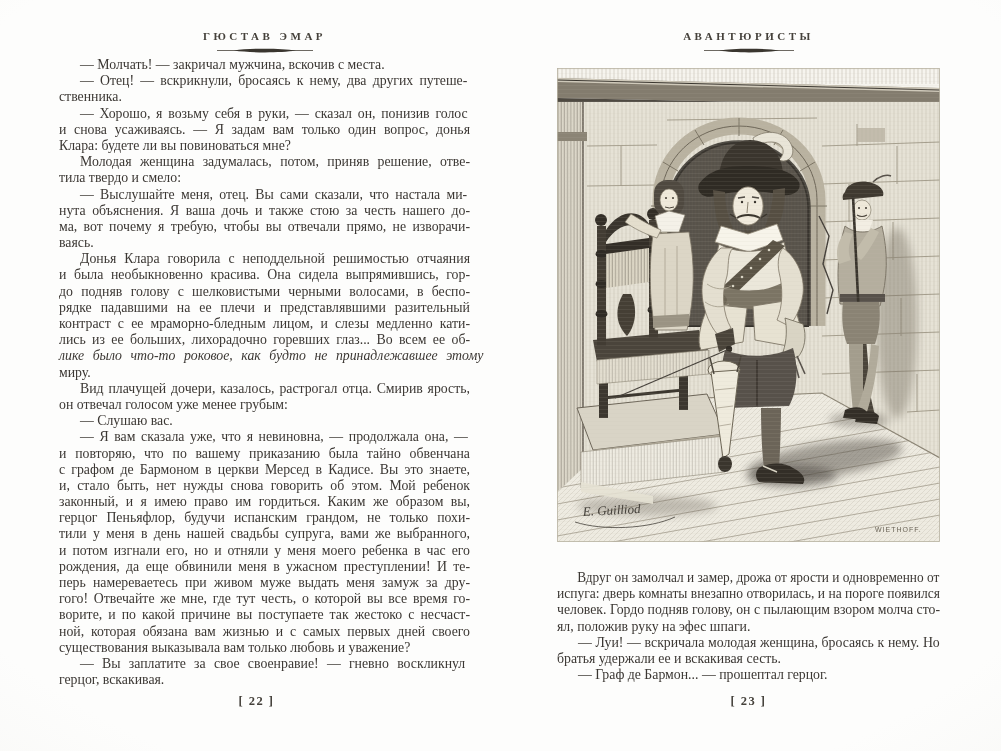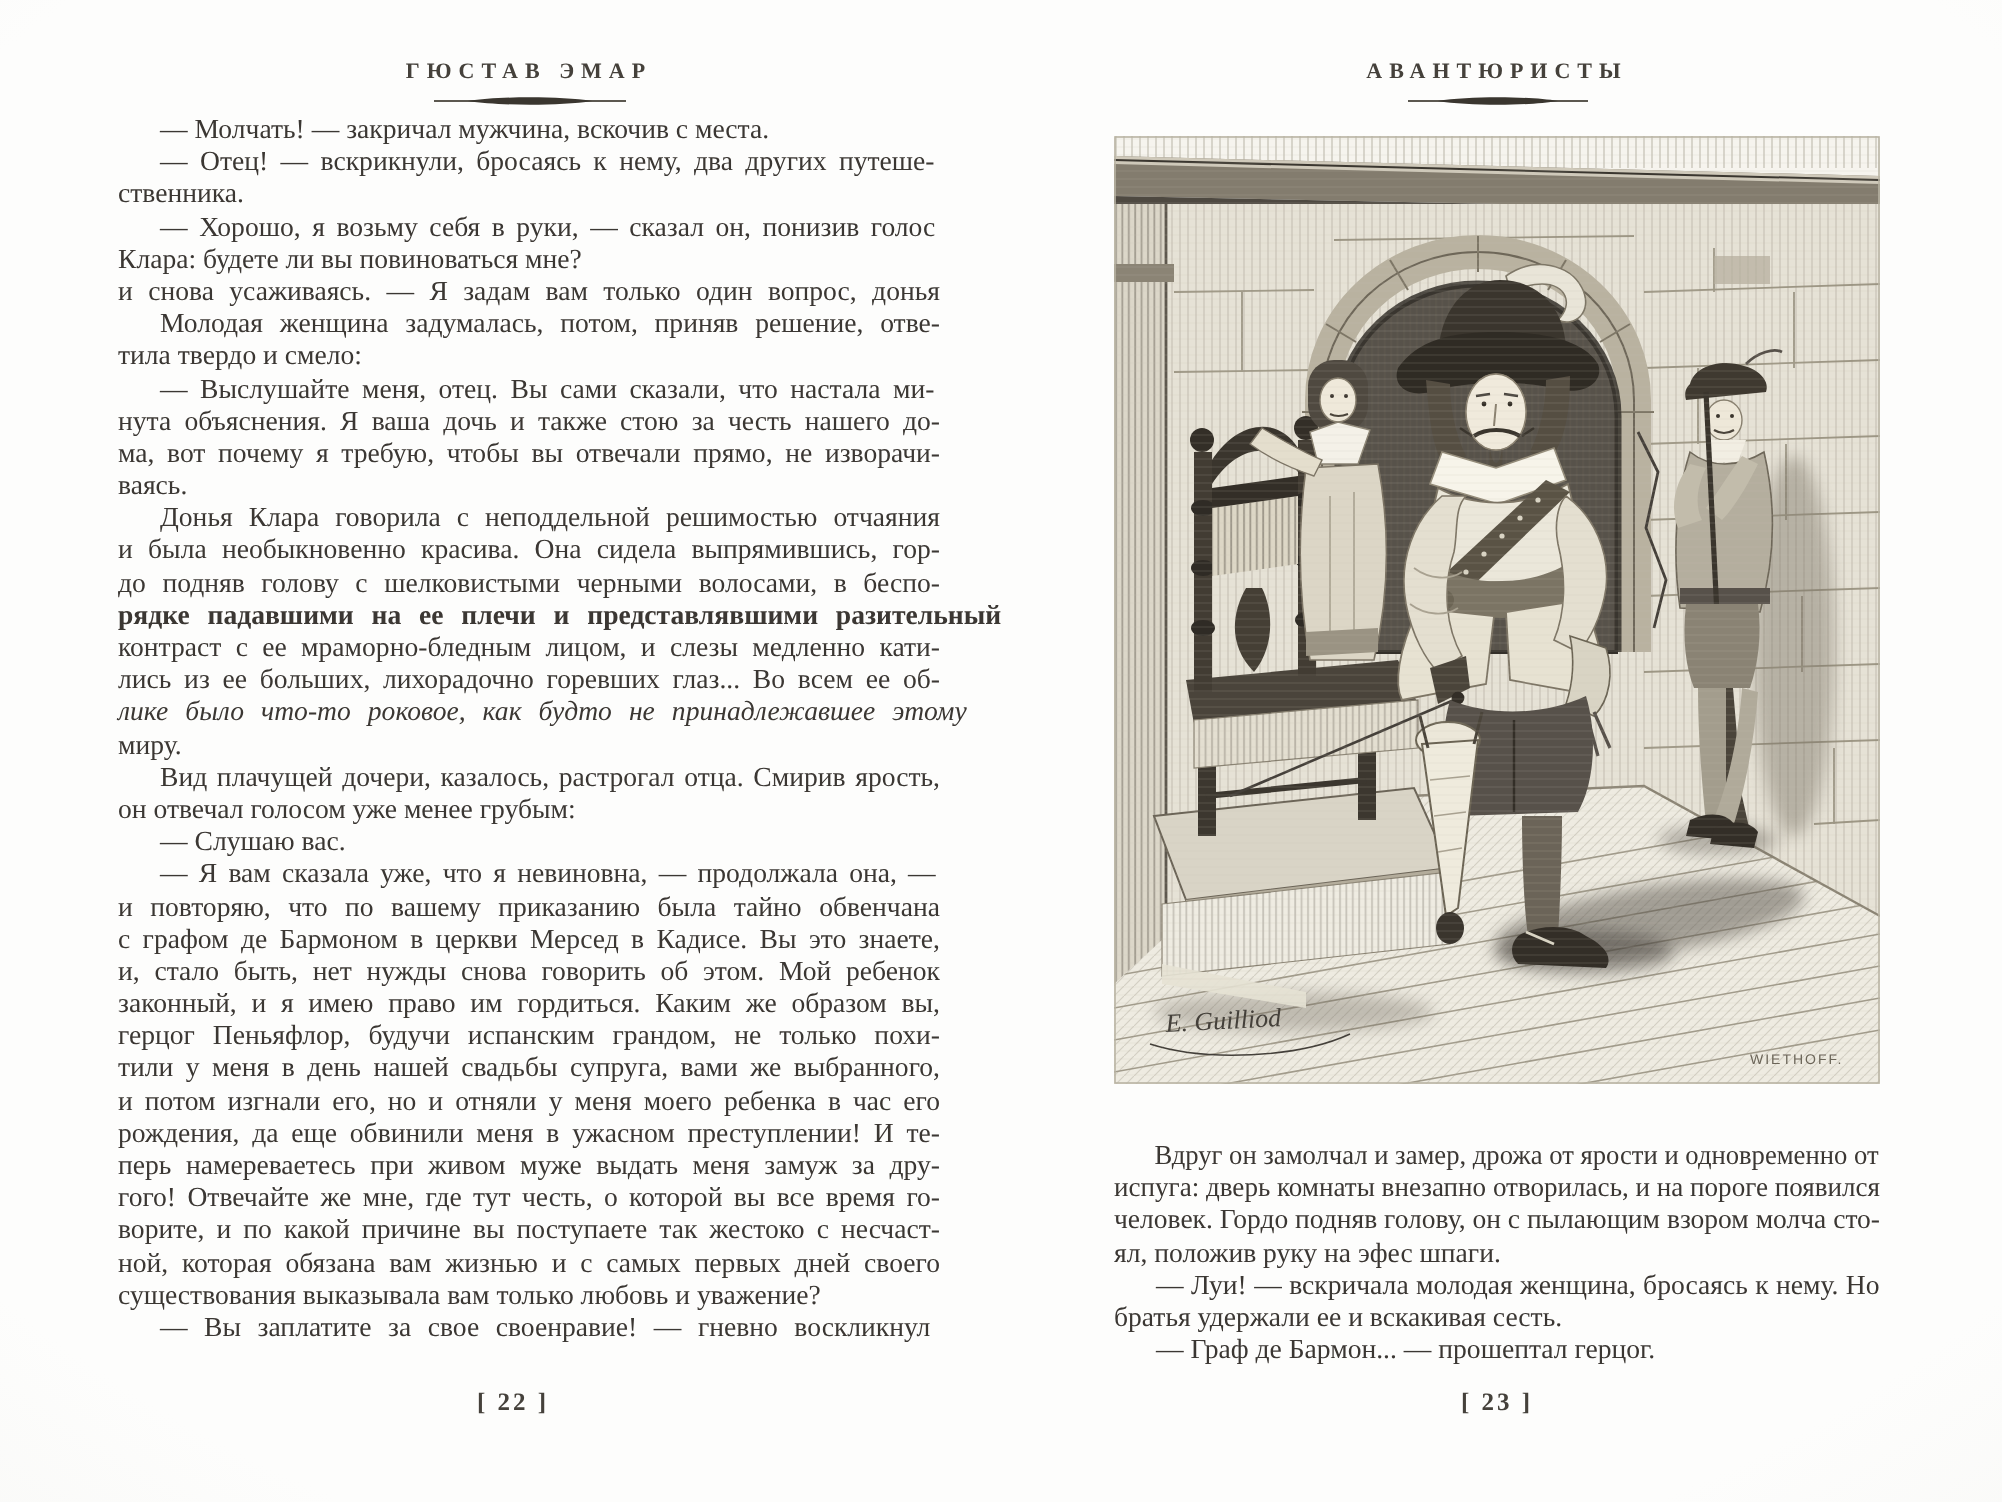--- a/index.html
+++ b/index.html
@@ -50,32 +50,32 @@
     <div class="running-head">ГЮСТАВ ЭМАР</div>
     <svg class="head-rule" width="96" height="7" viewBox="0 0 96 7">
       <line x1="0" y1="3.5" x2="96" y2="3.5" stroke="#5c5850" stroke-width="0.9"></line>
       <path d="M17,3.5 C33,1 63,1 79,3.5 C63,6 33,6 17,3.5 Z" fill="#3a362f"></path>
     </svg>
     <div class="body-text">
         <div class="line ind">—  Молчать! — закричал мужчина, вскочив с места.</div>
         <div class="line just ind" style="word-spacing: 2.75469px;">—  Отец! — вскрикнули, бросаясь к нему, два других путеше-</div>
         <div class="line">ственника.</div>
         <div class="line just ind" style="word-spacing: 2.31901px;">—  Хорошо, я возьму себя в руки, — сказал он, понизив голос</div>
+        <div class="line just" style="word-spacing: 4.24375px;">и снова усаживаясь. — Я задам вам только один вопрос, донья</div>
         <div class="line">Клара: будете ли вы повиноваться мне?</div>
-        <div class="line just" style="word-spacing: 4.24375px;">и снова усаживаясь. — Я задам вам только один вопрос, донья</div>
         <div class="line just ind" style="word-spacing: 4.94271px;">Молодая женщина задумалась, потом, приняв решение, отве-</div>
         <div class="line">тила твердо и смело:</div>
         <div class="line just ind" style="word-spacing: 2.8125px;">—  Выслушайте меня, отец. Вы сами сказали, что настала ми-</div>
         <div class="line just" style="word-spacing: 3.1392px;">нута объяснения. Я ваша дочь и также стою за честь нашего до-</div>
         <div class="line just" style="word-spacing: 2.8875px;">ма, вот почему я требую, чтобы вы отвечали прямо, не изворачи-</div>
         <div class="line">ваясь.</div>
         <div class="line just ind" style="word-spacing: 4.5599px;">Донья Клара говорила с неподдельной решимостью отчаяния</div>
         <div class="line just" style="word-spacing: 4.19643px;">и была необыкновенно красива. Она сидела выпрямившись, гор-</div>
         <div class="line just" style="word-spacing: 4.83594px;">до подняв голову с шелковистыми черными волосами, в беспо-</div>
-        <div class="line just" style="word-spacing: 5.45536px; font-weight: bold;">рядке падавшими на ее плечи и представлявшими разительный</div>
+        <div class="line just" style="word-spacing: 5.45536px;">рядке падавшими на ее плечи и представлявшими разительный</div>
         <div class="line just" style="word-spacing: 3.72461px;">контраст с ее мраморно-бледным лицом, и слезы медленно кати-</div>
         <div class="line just" style="word-spacing: 2.92656px;">лись из ее больших, лихорадочно горевших глаз... Во всем ее об-</div>
         <div class="line just" style="word-spacing: 5.04883px; font-style: italic;">лике было что-то роковое, как будто не принадлежавшее этому</div>
         <div class="line">миру.</div>
         <div class="line just ind" style="word-spacing: 1.37723px;">Вид плачущей дочери, казалось, растрогал отца. Смирив ярость,</div>
         <div class="line">он отвечал голосом уже менее грубым:</div>
         <div class="line ind">—  Слушаю вас.</div>
         <div class="line just ind" style="word-spacing: 2.16276px;">—  Я вам сказала уже, что я невиновна, — продолжала она, —</div>
         <div class="line just" style="word-spacing: 5.29688px;">и повторяю, что по вашему приказанию была тайно обвенчана</div>
         <div class="line just" style="word-spacing: 2.73153px;">с графом де Бармоном в церкви Мерсед в Кадисе. Вы это знаете,</div>
@@ -84,20 +84,21 @@
         <div class="line just" style="word-spacing: 5.51562px;">герцог Пеньяфлор, будучи испанским грандом, не только похи-</div>
         <div class="line just" style="word-spacing: 2.79062px;">тили у меня в день нашей свадьбы супруга, вами же выбранного,</div>
         <div class="line just" style="word-spacing: 2.55649px;">и потом изгнали его, но и отняли у меня моего ребенка в час его</div>
         <div class="line just" style="word-spacing: 2.95312px;">рождения, да еще обвинили меня в ужасном преступлении! И те-</div>
         <div class="line just" style="word-spacing: 3.80556px;">перь намереваетесь при живом муже выдать меня замуж за дру-</div>
         <div class="line just" style="word-spacing: 2.23568px;">гого! Отвечайте же мне, где тут честь, о которой вы все время го-</div>
         <div class="line just" style="word-spacing: 2.59219px;">ворите, и по какой причине вы поступаете так жестоко с несчаст-</div>
         <div class="line just" style="word-spacing: 3.425px;">ной, которая обязана вам жизнью и с самых первых дней своего</div>
         <div class="line">существования выказывала вам только любовь и уважение?</div>
         <div class="line just ind" style="word-spacing: 4.81076px;">—  Вы заплатите за свое своенравие! — гневно воскликнул</div>
+        <div class="line">герцог, вскакивая.</div>
       </div>
     <div class="page-number">[ 22 ]</div>
   </section>
 
   <section class="page right">
     <div class="running-head">АВАНТЮРИСТЫ</div>
     <svg class="head-rule" width="90" height="7" viewBox="0 0 90 7">
       <line x1="0" y1="3.5" x2="90" y2="3.5" stroke="#5c5850" stroke-width="0.9"></line>
       <path d="M15,3.5 C30,1 60,1 75,3.5 C60,6 30,6 15,3.5 Z" fill="#3a362f"></path>
     </svg>

